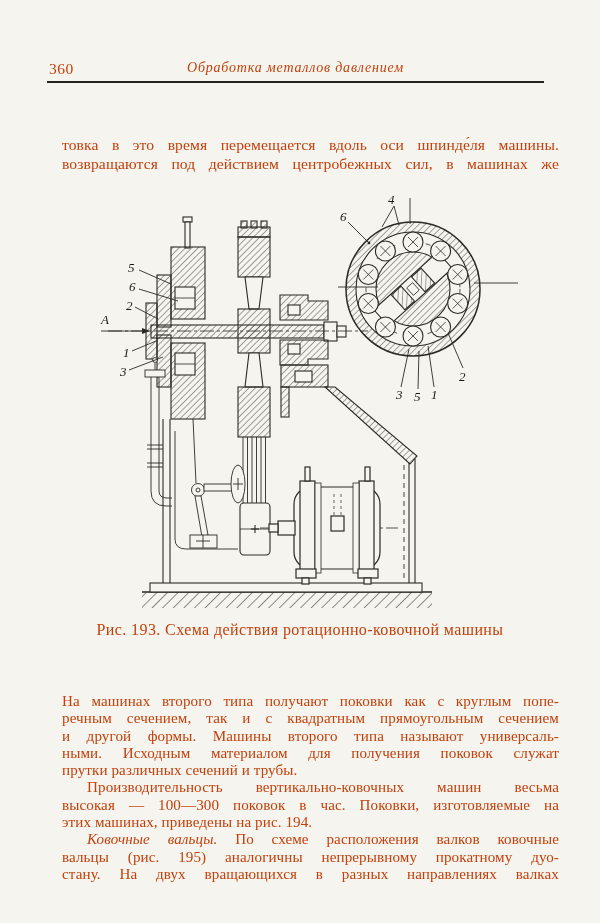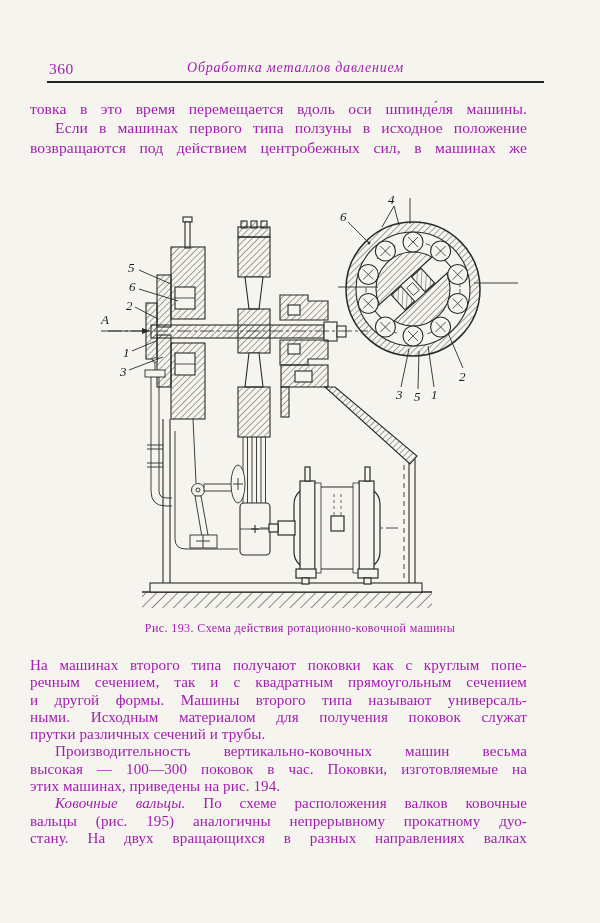--- a/index.html
+++ b/index.html
@@ -2,63 +2,62 @@
 <html><head>
 <meta charset="utf-8">
 <style>
   html,body{margin:0;padding:0;}
   body{background:#dddbd5;}
   .page{
     position:relative;
     width:600px;height:923px;
     background:#f6f4ee;
     font-family:"Liberation Serif", serif;
-    color:#a21caf;
+    color:#c2410c;
     overflow:hidden;
   }
   .hdr{
     position:absolute;top:57px;left:47px;width:497px;
     height:24px;
     border-bottom:2px solid #23231f;
   }
   .pgnum{position:absolute;left:2px;top:3px;font-size:15.5px;letter-spacing:.5px;}
   .hdrtitle{
     position:absolute;left:0;right:0;top:3px;text-align:center;
     font-style:italic;font-size:14px;letter-spacing:.8px;
   }
-  .tblock{position:absolute;left:30px;width:497px;}
+  .tblock{position:absolute;left:62px;width:497px;margin-top:36px;}
   .upper{top:99px;font-size:15.6px;line-height:19.3px;}
   .lower{top:657px;font-size:15.1px;line-height:17.3px;}
   .ln{text-align:justify;text-align-last:justify;letter-spacing:.1px;}
   .ln.last{text-align-last:left;}
   .ln.ind{padding-left:25px;}
   .ital{font-style:italic;}
   .caption{
     position:absolute;top:621px;left:0;width:600px;
-    text-align:center;font-size:12px;letter-spacing:.4px;
+    text-align:center;font-size:16px;letter-spacing:.4px;
   }
   svg text{
     font-family:"Liberation Serif", serif;
     font-style:italic;font-size:13px;fill:#1b1b1b;
   }
   .fig{position:absolute;left:38px;top:191px;}
 </style>
 </head>
 <body>
 
 <div class="page">
 
   <div class="hdr">
     <span class="pgnum">360</span>
     <span class="hdrtitle">Обработка металлов давлением</span>
   </div>
 
   <div class="tblock upper">
     <div class="ln">товка в это время перемещается вдоль оси шпинде́ля машины.</div>
-    <div class="ln ind">Если в машинах первого типа ползуны в исходное положение</div>
     <div class="ln">возвращаются под действием центробежных сил, в машинах же</div>
   </div>
 
   <svg class="fig" width="522" height="426" viewBox="0 0 522 426">
     <defs>
       <pattern id="h" patternUnits="userSpaceOnUse" width="4.5" height="4.5" patternTransform="rotate(45)">
         <line x1="0" y1="0" x2="0" y2="4.5" stroke="#3a3a36" stroke-width="0.9"></line>
       </pattern>
       <pattern id="hg" patternUnits="userSpaceOnUse" width="7.5" height="7.5" patternTransform="rotate(45)">
         <line x1="0" y1="0" x2="0" y2="7.5" stroke="#33332f" stroke-width="1.1"></line>

